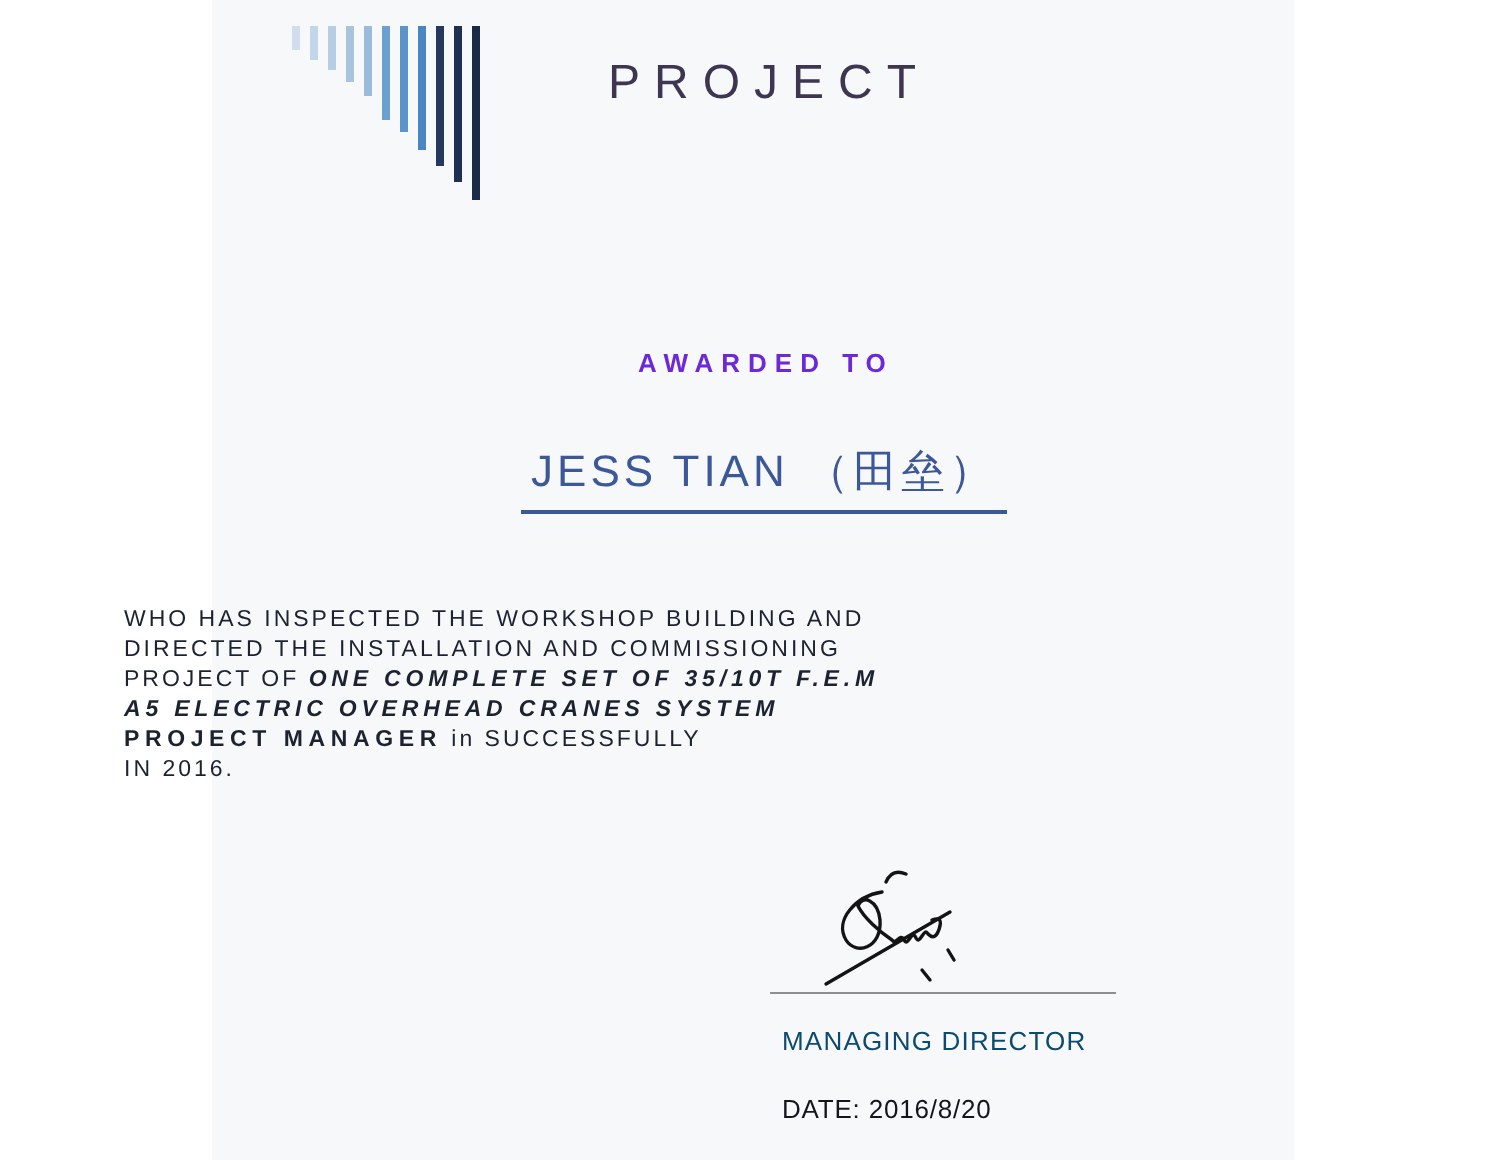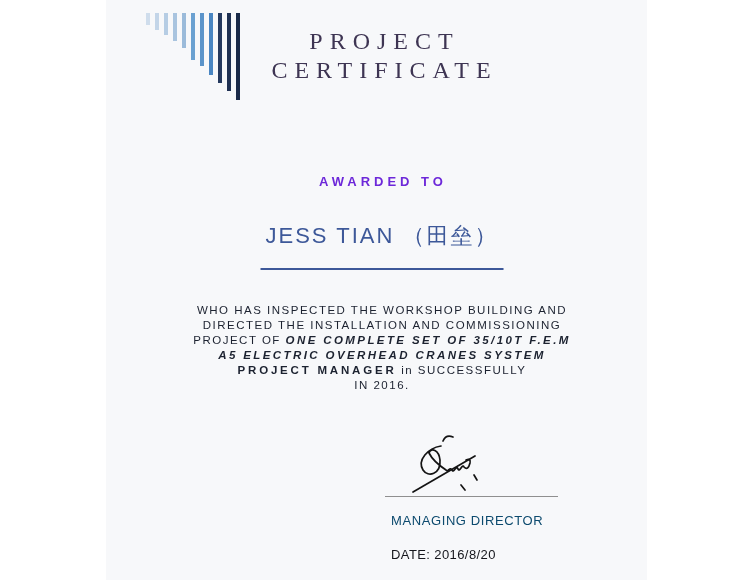--- a/index.html
+++ b/index.html
@@ -15,46 +15,46 @@
   
   .logo{
     position:absolute;left:146px;top:13px;height:90px;
     display:flex;align-items:flex-start;gap:5.5px;
   }
   .logo-bar{width:3.5px;}
   
   .title{
     position:absolute;left:50%;top:27px;transform:translateX(-50%);
     margin-left:6px;width:600px;text-align:center;
-    font-family:Liberation Serif, serif;
+    font-family:Liberation Sans, sans-serif;
     color:#3e3553;font-size:24px;line-height:29px;letter-spacing:7px;
   }
   .title .tline{text-indent:7px;}
   
   .awarded{
     position:absolute;left:50%;top:174px;transform:translateX(-50%);
     margin-left:6px;width:400px;text-align:center;
     font-size:13px;font-weight:bold;letter-spacing:4px;color:#6d28d9;
     text-indent:4px;
   }
   
   .name-wrap{
     position:absolute;left:50%;top:221px;transform:translateX(-50%);
     margin-left:7px;text-align:center;white-space:nowrap;
   }
   .name-text{
     display:inline-block;
     font-size:22px;letter-spacing:2px;color:#3d5899;
     border-bottom:2px solid #3d5899;
-    padding:0 5px 17px 5px;
+    padding:0 5px 4px 5px;
   }
   
   .body-text{
     position:absolute;left:50%;top:303px;transform:translateX(-50%);
-    margin-left:7px;width:640px;text-align:center;
+    margin-left:7px;width:640px;
     font-size:11.5px;line-height:14.9px;letter-spacing:1.5px;
     color:#1c2230;
   }
   .bline{white-space:pre;}
   .bi{font-weight:bold;font-style:italic;letter-spacing:2.4px;}
   .b{font-weight:bold;letter-spacing:2.8px;margin-top:20px;}
   
   .sig-svg{position:absolute;left:398px;top:429px;}
   .sig-line{position:absolute;left:385px;top:496px;width:173px;height:1px;background:#8f8f8f;}
   .sig-role{
@@ -83,21 +83,20 @@
       <div class="logo-bar" style="height: 53px; background: rgb(91, 148, 202);"></div>
       <div class="logo-bar" style="height: 62px; background: rgb(74, 134, 194);"></div>
       <div class="logo-bar" style="height: 70px; background: rgb(37, 57, 94);"></div>
       <div class="logo-bar" style="height: 78px; background: rgb(31, 49, 83);"></div>
       <div class="logo-bar" style="height: 87px; background: rgb(26, 42, 73);"></div>
     </span>
 </div>
 
 <div class="title">
   <div class="tline">PROJECT</div>
-  <div class="tline">CERTIFICATE</div>
 </div>
 
 <div class="awarded">AWARDED TO</div>
 
 <div class="name-wrap">
   <span class="name-text">JESS TIAN （田垒）</span>
 </div>
 
 <div class="body-text">
   <div class="bline"><span>WHO HAS INSPECTED THE WORKSHOP BUILDING AND</span></div>

